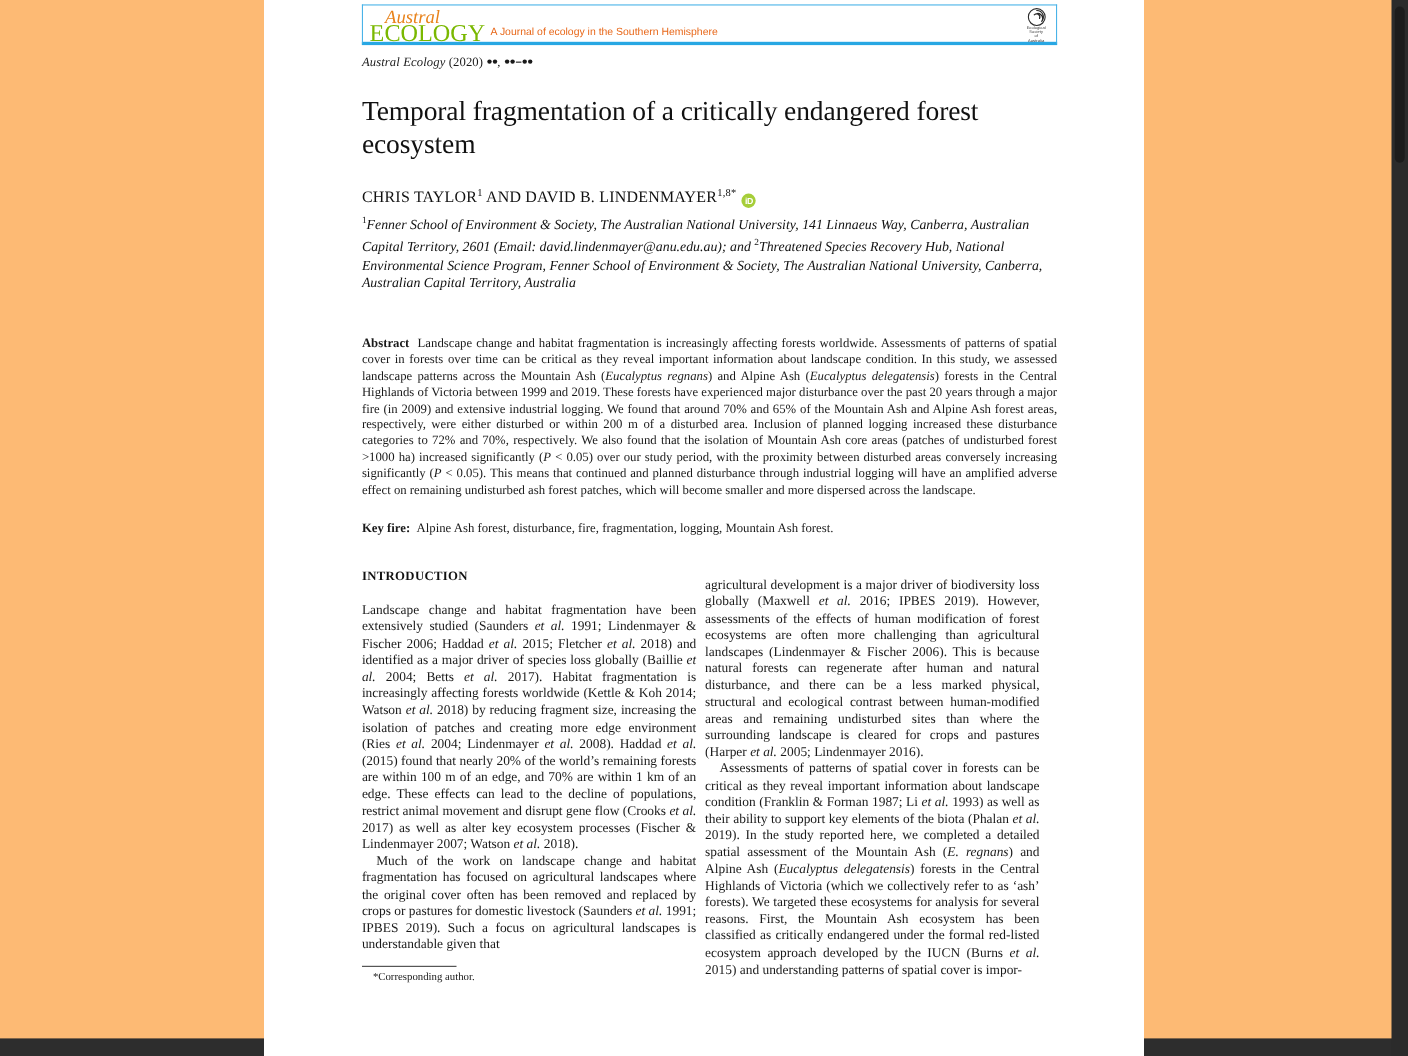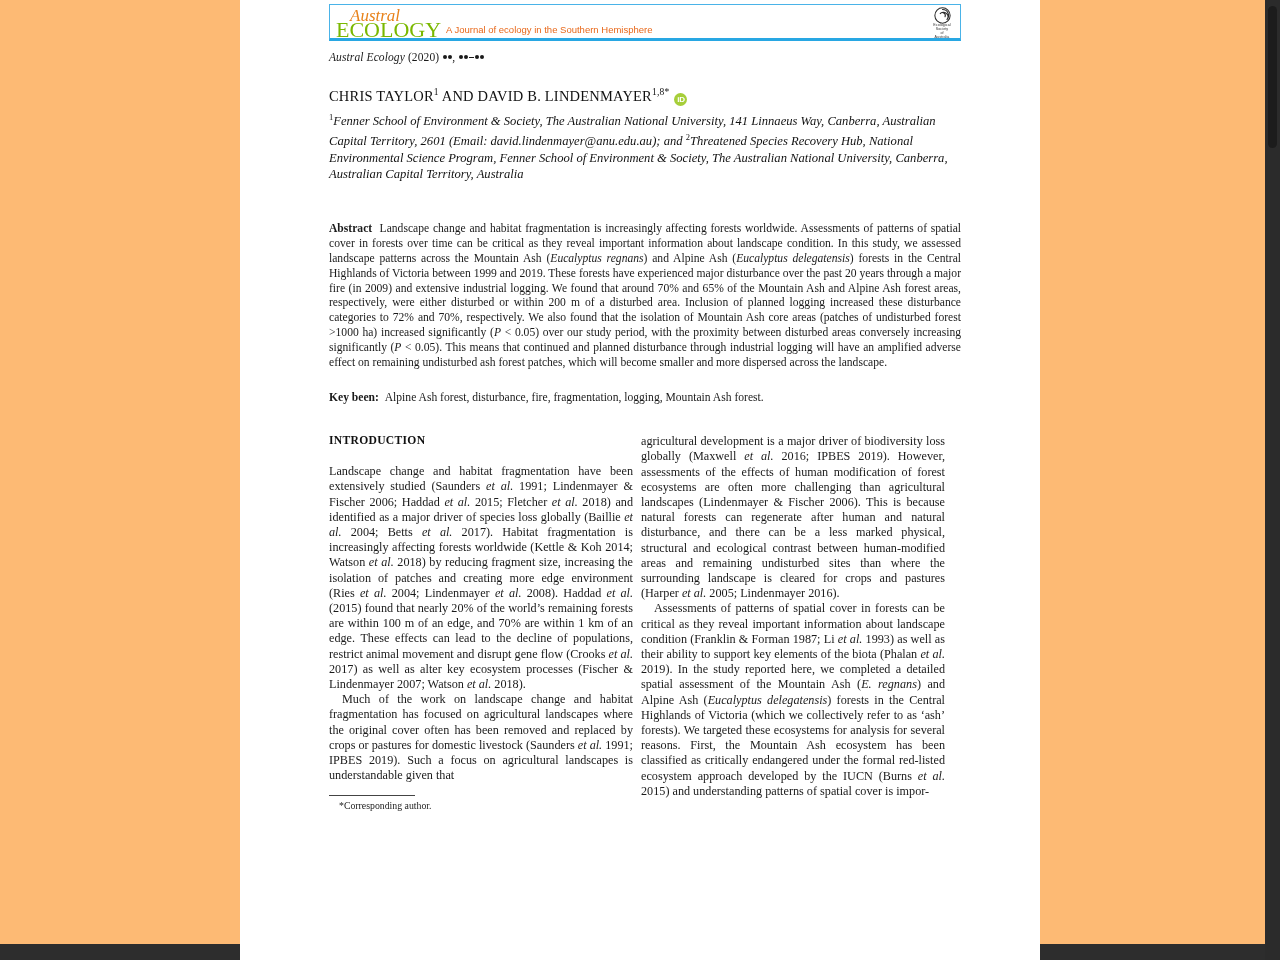--- a/index.html
+++ b/index.html
@@ -208,20 +208,21 @@
     line-height: 14.8px;
     color: #1a1a1a;
   }
   .keywords b { font-weight: bold; }
 
   
   .body-cols {
     margin-top: 28px;
     display: flex;
     gap: 8px;
+    align-items: center;
   }
   .col {
     width: 304px;
     position: relative;
   }
   .section-head {
     font-size: 11.6px;
     font-weight: bold;
     letter-spacing: 0.3px;
     color: #111;
@@ -281,35 +282,36 @@
         </div>
       </div>
 
       <div class="running-head">
         <span class="jname">Austral Ecology</span>
         <span>(2020)</span>
         <span><span class="dotsq"></span><span class="dotsq"></span>,</span>
         <span><span class="dotsq"></span><span class="dotsq"></span><span class="dash"></span><span class="dotsq"></span><span class="dotsq"></span></span>
       </div>
 
+      <h1 class="article-title">Temporal fragmentation of a critically endangered forest ecosystem</h1>
 
       <div class="authors">
         <span>CHRIS TAYLOR</span><sup>1</sup><span> AND DAVID B. LINDENMAYER</span><sup>1,8*</sup><span class="orcid">iD</span>
       </div>
 
       <div class="affiliations">
         <sup>1</sup><span>Fenner School of Environment &amp; Society, The Australian National University, 141 Linnaeus Way, Canberra, Australian Capital Territory, 2601 (Email: david.lindenmayer@anu.edu.au); and </span><sup>2</sup><span>Threatened Species Recovery Hub, National Environmental Science Program, Fenner School of Environment &amp; Society, The Australian National University, Canberra, Australian Capital Territory, Australia</span>
       </div>
 
       <div class="abstract">
         <b>Abstract</b>&nbsp;&nbsp;<span>Landscape change and habitat fragmentation is increasingly affecting forests worldwide. Assessments of patterns of spatial cover in forests over time can be critical as they reveal important information about landscape condition. In this study, we assessed landscape patterns across the Mountain Ash (</span><i>Eucalyptus regnans</i><span>) and Alpine Ash (</span><i>Eucalyptus delegatensis</i><span>) forests in the Central Highlands of Victoria between 1999 and 2019. These forests have experienced major disturbance over the past 20 years through a major fire (in 2009) and extensive industrial logging. We found that around 70% and 65% of the Mountain Ash and Alpine Ash forest areas, respectively, were either disturbed or within 200 m of a disturbed area. Inclusion of planned logging increased these disturbance categories to 72% and 70%, respectively. We also found that the isolation of Mountain Ash core areas (patches of undisturbed forest &gt;1000 ha) increased significantly (</span><i>P</i><span> &lt; 0.05) over our study period, with the proximity between disturbed areas conversely increasing significantly (</span><i>P</i><span> &lt; 0.05). This means that continued and planned disturbance through industrial logging will have an amplified adverse effect on remaining undisturbed ash forest patches, which will become smaller and more dispersed across the landscape.</span>
       </div>
 
       <div class="keywords">
-        <b>Key been:</b>&nbsp;&nbsp;<span>Alpine Ash forest, disturbance, fire, fragmentation, logging, Mountain Ash forest.</span>
+        <b>Key fire:</b>&nbsp;&nbsp;<span>Alpine Ash forest, disturbance, fire, fragmentation, logging, Mountain Ash forest.</span>
       </div>
 
       <div class="body-cols">
 
         <div class="col col-overflow">
           <div class="section-head">INTRODUCTION</div>
 
           <p><span>Landscape change and habitat fragmentation have been extensively studied (Saunders </span><i>et al.</i><span> 1991; Lindenmayer &amp; Fischer 2006; Haddad </span><i>et al.</i><span> 2015; Fletcher </span><i>et al.</i><span> 2018) and identified as a major driver of species loss globally (Baillie </span><i>et al.</i><span> 2004; Betts </span><i>et al.</i><span> 2017). Habitat fragmentation is increasingly affecting forests worldwide (Kettle &amp; Koh 2014; Watson </span><i>et al.</i><span> 2018) by reducing fragment size, increasing the isolation of patches and creating more edge environment (Ries </span><i>et al.</i><span> 2004; Lindenmayer </span><i>et al.</i><span> 2008). Haddad </span><i>et al.</i><span> (2015) found that nearly 20% of the world’s remaining forests are within 100 m of an edge, and 70% are within 1 km of an edge. These effects can lead to the decline of populations, restrict animal movement and disrupt gene flow (Crooks </span><i>et al.</i><span> 2017) as well as alter key ecosystem processes (Fischer &amp; Lindenmayer 2007; Watson </span><i>et al.</i><span> 2018).</span></p>
 
           <p class="indent"><span>Much of the work on landscape change and habitat fragmentation has focused on agricultural landscapes where the original cover often has been removed and replaced by crops or pastures for domestic livestock (Saunders </span><i>et al.</i><span> 1991; IPBES 2019). Such a focus on agricultural landscapes is understandable given that</span></p>

